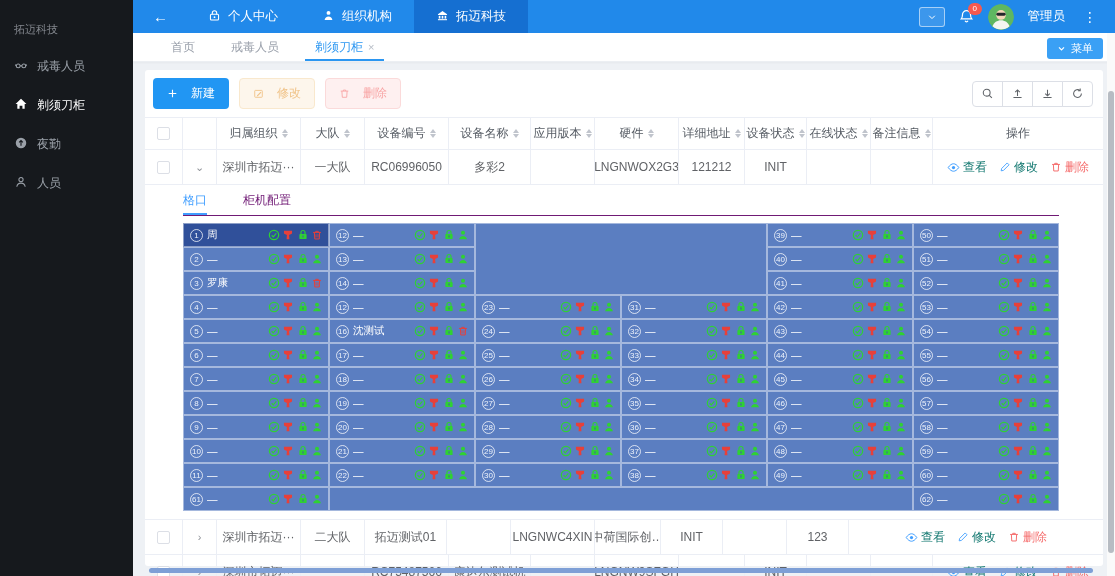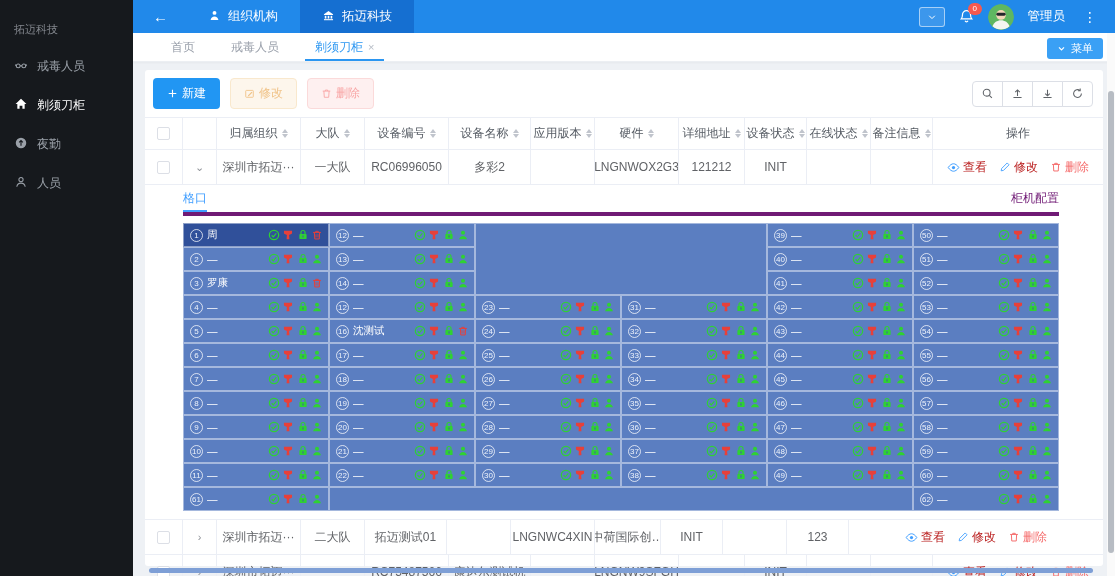--- a/index.html
+++ b/index.html
@@ -34,21 +34,21 @@
   .crumb{display:flex;align-items:center;gap:5px;font-size:12px;color:#9aa0ab;padding:0 16px;cursor:pointer;position:relative;}
   .crumb.active{color:#2b96f1;}
   .crumb.active::after{content:"";position:absolute;left:6px;right:6px;bottom:0;height:2px;background:#2b96f1;}
   .crumb .x{color:#b6bcc6;font-size:11px;}
   .menu-btn{position:absolute;right:12px;top:5px;background:#3aa0f5;color:#fff;font-size:11px;border:none;border-radius:3px;padding:3px 10px;display:flex;align-items:center;gap:5px;cursor:pointer;}
 
   
   .content{flex:1;padding:8px 12px 10px 12px;position:relative;min-height:0;}
   .card{background:#fff;border-radius:3px;height:100%;padding:8px 0 0 0;display:flex;flex-direction:column;}
   .toolbar{display:flex;align-items:center;padding:0 10px 8px 8px;}
-  .btn{display:inline-flex;align-items:center;gap:4px;font-size:12px;border-radius:4px;padding:6px 13px;cursor:pointer;border:1px solid transparent;}
+  .btn{display:inline-flex;align-items:center;gap:13px;font-size:12px;border-radius:4px;padding:6px 13px;cursor:pointer;border:1px solid transparent;}
   .btn+.btn{margin-left:10px;}
   .btn-new{background:#2196f3;color:#fff;}
   .btn-edit{background:#fdf6ec;color:#f0c388;border-color:#f9e8cd;}
   .btn-del{background:#fef0f0;color:#f8a5a5;border-color:#fbdada;}
   .tool-icons{margin-left:auto;display:flex;}
   .tico{width:31px;height:26px;border:1px solid #dcdfe6;background:#fff;display:flex;align-items:center;justify-content:center;cursor:pointer;margin-left:-1px;}
   .tico:first-child{border-radius:4px 0 0 4px;margin-left:0;}
   .tico:last-child{border-radius:0 4px 4px 0;}
 
   
@@ -58,26 +58,26 @@
   .tcell:last-child{border-right:none;}
   .thead .tcell{color:#555b63;min-height:31px;}
   .tbody-row .tcell{min-height:34px;}
   .cb{width:13px;height:13px;border:1px solid #dcdfe6;border-radius:2px;background:#fff;cursor:pointer;}
   .caret{display:inline-flex;flex-direction:column;margin-left:4px;gap:1px;}
   .caret i{width:0;height:0;border-left:3.5px solid transparent;border-right:3.5px solid transparent;display:block;}
   .caret .up{border-bottom:4px solid #c0c4cc;}
   .caret .dn{border-top:4px solid #c0c4cc;}
   .exp{color:#909399;font-size:11px;cursor:pointer;}
   .act{display:inline-flex;align-items:center;gap:3px;cursor:pointer;margin:0 6px;}
-  .act.blue{color:#b91c1c;}
+  .act.blue{color:#0f766e;}
   .act.red{color:#f56c6c;}
 
   
   .panel{border-bottom:1px solid #ebeef5;padding:0 44px 8px 38px;flex:none;}
-  .ptabs{display:flex;gap:18px;height:31px;align-items:center;border-bottom:4px solid #701a75;margin-bottom:7px;justify-content:space-between;}
+  .ptabs{display:flex;gap:36px;height:31px;align-items:center;border-bottom:1px solid #701a75;margin-bottom:7px;}
   .ptab{font-size:12px;color:#701a75;cursor:pointer;position:relative;height:100%;display:flex;align-items:center;}
   .ptab.active{color:#409eff;}
   .ptab.active::after{content:"";position:absolute;left:0;right:0;bottom:0;height:2px;background:#409eff;}
 
   .slots{display:grid;grid-template-columns:repeat(6,1fr);grid-auto-rows:24px;background:#5b7ec1;}
   .slot{display:flex;align-items:center;padding:0 5px 0 6px;border:1px solid rgba(255,255,255,.45);color:#fff;cursor:pointer;min-width:0;}
   .slot.hl{background:#30509a;}
   .slot-num{width:13px;height:13px;border:1px solid rgba(255,255,255,.75);border-radius:50%;font-size:8px;display:flex;align-items:center;justify-content:center;margin-right:4px;color:#eef3fb;flex:none;}
   .slot-label{font-size:10.5px;white-space:nowrap;overflow:hidden;}
   .slot-icons{margin-left:auto;display:flex;gap:2.5px;align-items:center;flex:none;}
@@ -124,20 +124,28 @@
             <path d="M3.2 13.4c.5-2.7 2.3-4.1 4.8-4.1s4.3 1.4 4.8 4.1" fill="none" stroke="#9aa0a8" stroke-width="1.2"></path>
           </svg></span>
       <span>人员</span>
     </div>
   </div>
 
   <div class="main">
 
     <div class="topbar">
       <span class="tb-back">←</span>
+      <div class="tb-item">
+        <span><svg width="13" height="13" viewBox="0 0 16 16">
+              <rect x="3" y="6.5" width="10" height="7" rx="1.2" fill="none" stroke="#fff" stroke-width="1.3"></rect>
+              <path d="M5.3 6.5V4.8a2.7 2.7 0 0 1 5.4 0v1.7" fill="none" stroke="#fff" stroke-width="1.3"></path>
+              <circle cx="8" cy="10" r="1.1" fill="#fff"></circle>
+            </svg></span>
+        <span>个人中心</span>
+      </div>
       <div class="tb-item">
         <span><svg width="13" height="13" viewBox="0 0 16 16">
               <circle cx="8" cy="4.8" r="2.4" fill="#fff"></circle>
               <path d="M3.2 13.5c.5-2.8 2.3-4.3 4.8-4.3s4.3 1.5 4.8 4.3z" fill="#fff"></path>
             </svg></span>
         <span>组织机构</span>
       </div>
       <div class="tb-item active">
         <span><svg width="13" height="13" viewBox="0 0 16 16">
               <path d="M2.4 6.6 8 2.6l5.6 4v.9H2.4z" fill="#fff"></path>

